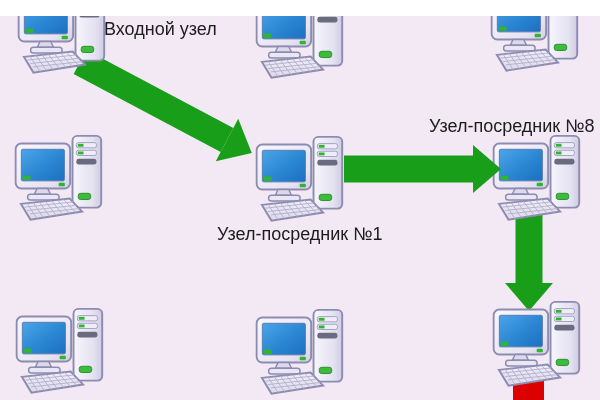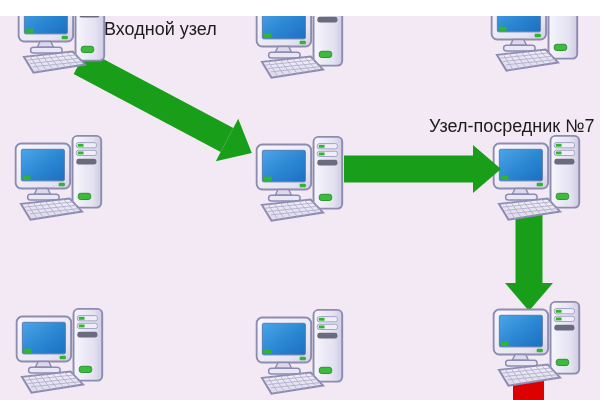--- a/index.html
+++ b/index.html
@@ -145,15 +145,16 @@
     </div>
 
   <svg class="layer" viewBox="0 0 600 400">
     <g>
       <line class="shaft" x1="344" y1="153" x2="473" y2="153"></line>
       <polygon class="head" points="473,129 501,153 473,177"></polygon>
     </g>
   </svg>
 
   <div class="node-label" style="left:104px; top:3px;">Входной узел</div>
-  <div class="node-label" style="left:429px; top:100px;">Узел-посредник №7</div>
+  <div class="node-label" style="left:429px; top:100px;">Узел-посредник №8</div>
+  <div class="node-label" style="left:217px; top:208px;">Узел-посредник №1</div>
 
 </div>
 
 </body></html>

